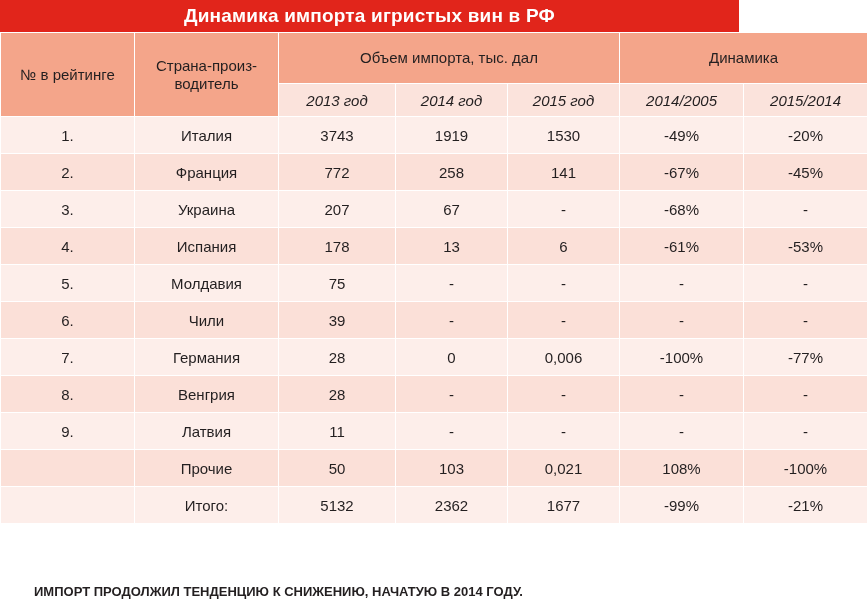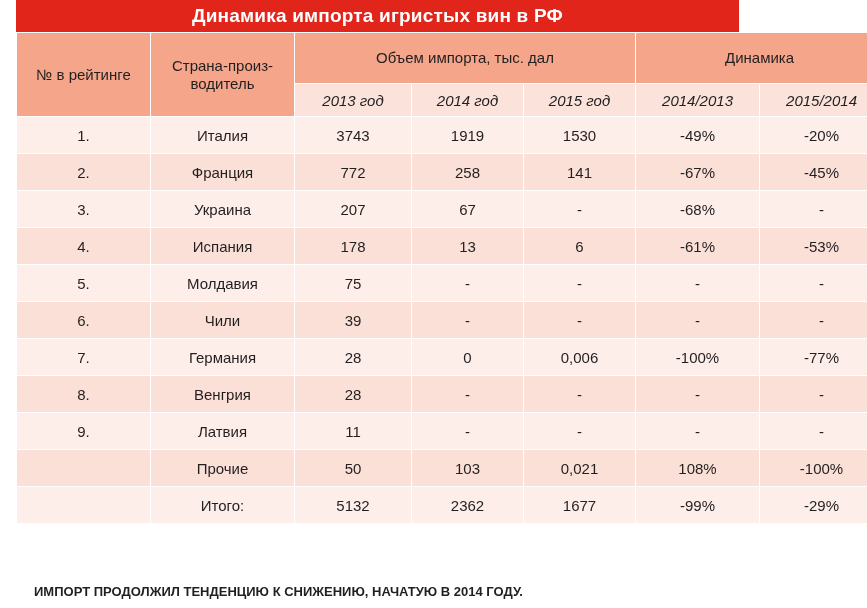--- a/index.html
+++ b/index.html
@@ -12,21 +12,20 @@
     height: 608px;
     font-family: "Liberation Sans", sans-serif;
     color: #231f20;
     overflow: hidden;
   }
   .page {
     position: relative;
     width: 739px;
     height: 608px;
     box-sizing: border-box;
-    padding-left: 16px;
   }
   .title-bar {
     height: 32px;
     background: #e1251b;
     color: #ffffff;
     font-size: 19px;
     font-weight: bold;
     display: flex;
     align-items: center;
     justify-content: center;
@@ -110,21 +109,21 @@
       <tr>
         <th class="hdr" rowspan="2">№ в рейтинге</th>
         <th class="hdr" rowspan="2">Страна-произ-водитель</th>
         <th class="hdr" colspan="3">Объем импорта, тыс. дал</th>
         <th class="hdr" colspan="2">Динамика</th>
       </tr>
       <tr>
         <th class="hdr-sub">2013 год</th>
         <th class="hdr-sub">2014 год</th>
         <th class="hdr-sub">2015 год</th>
-        <th class="hdr-sub">2014/2013</th>
+        <th class="hdr-sub">2014/2005</th>
         <th class="hdr-sub">2015/2014</th>
       </tr>
     </thead>
     <tbody>
         <tr class="row-h row-odd">
           <td>1.</td>
           <td>Италия</td>
           <td>3743</td>
           <td>1919</td>
           <td>1530</td>
@@ -212,21 +211,21 @@
           <td>108%</td>
           <td>-100%</td>
         </tr>
         <tr class="row-h row-odd">
           <td class="blank-cell"></td>
           <td>Итого:</td>
           <td>5132</td>
           <td>2362</td>
           <td>1677</td>
           <td>-99%</td>
-          <td>-29%</td>
+          <td>-21%</td>
         </tr>
       </tbody>
   </table>
 
   <div class="footnotes">
     <div>Импорт продолжил тенденцию к снижению, начатую в 2014 году.</div>
   </div>
 
 </div>
 

